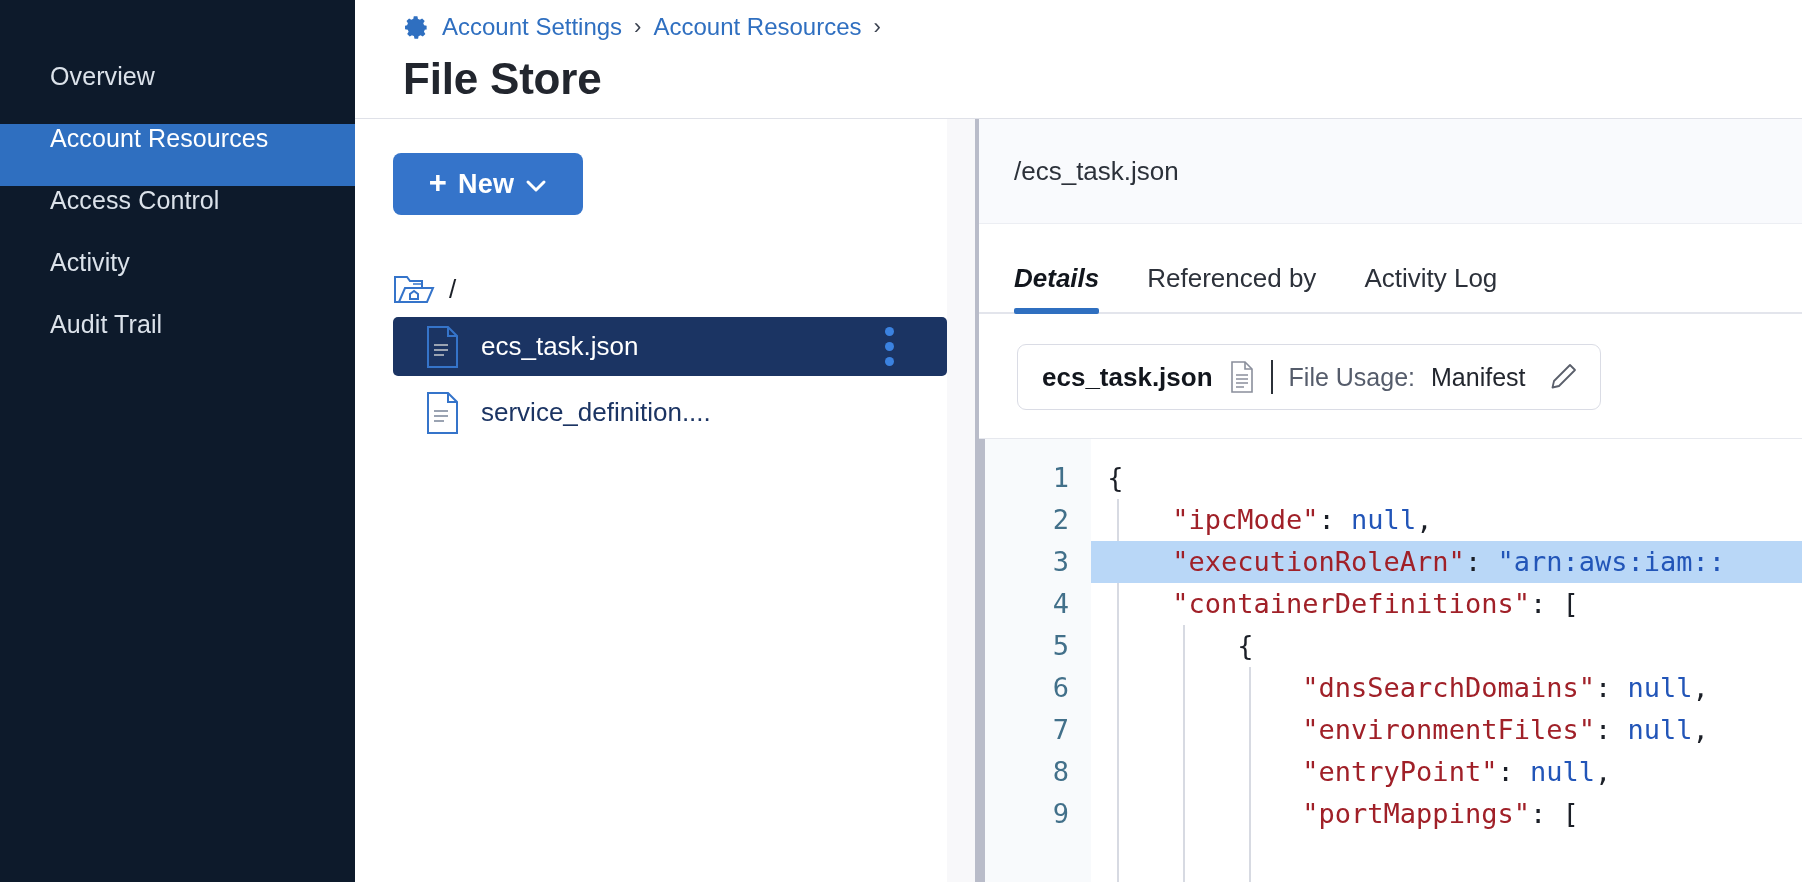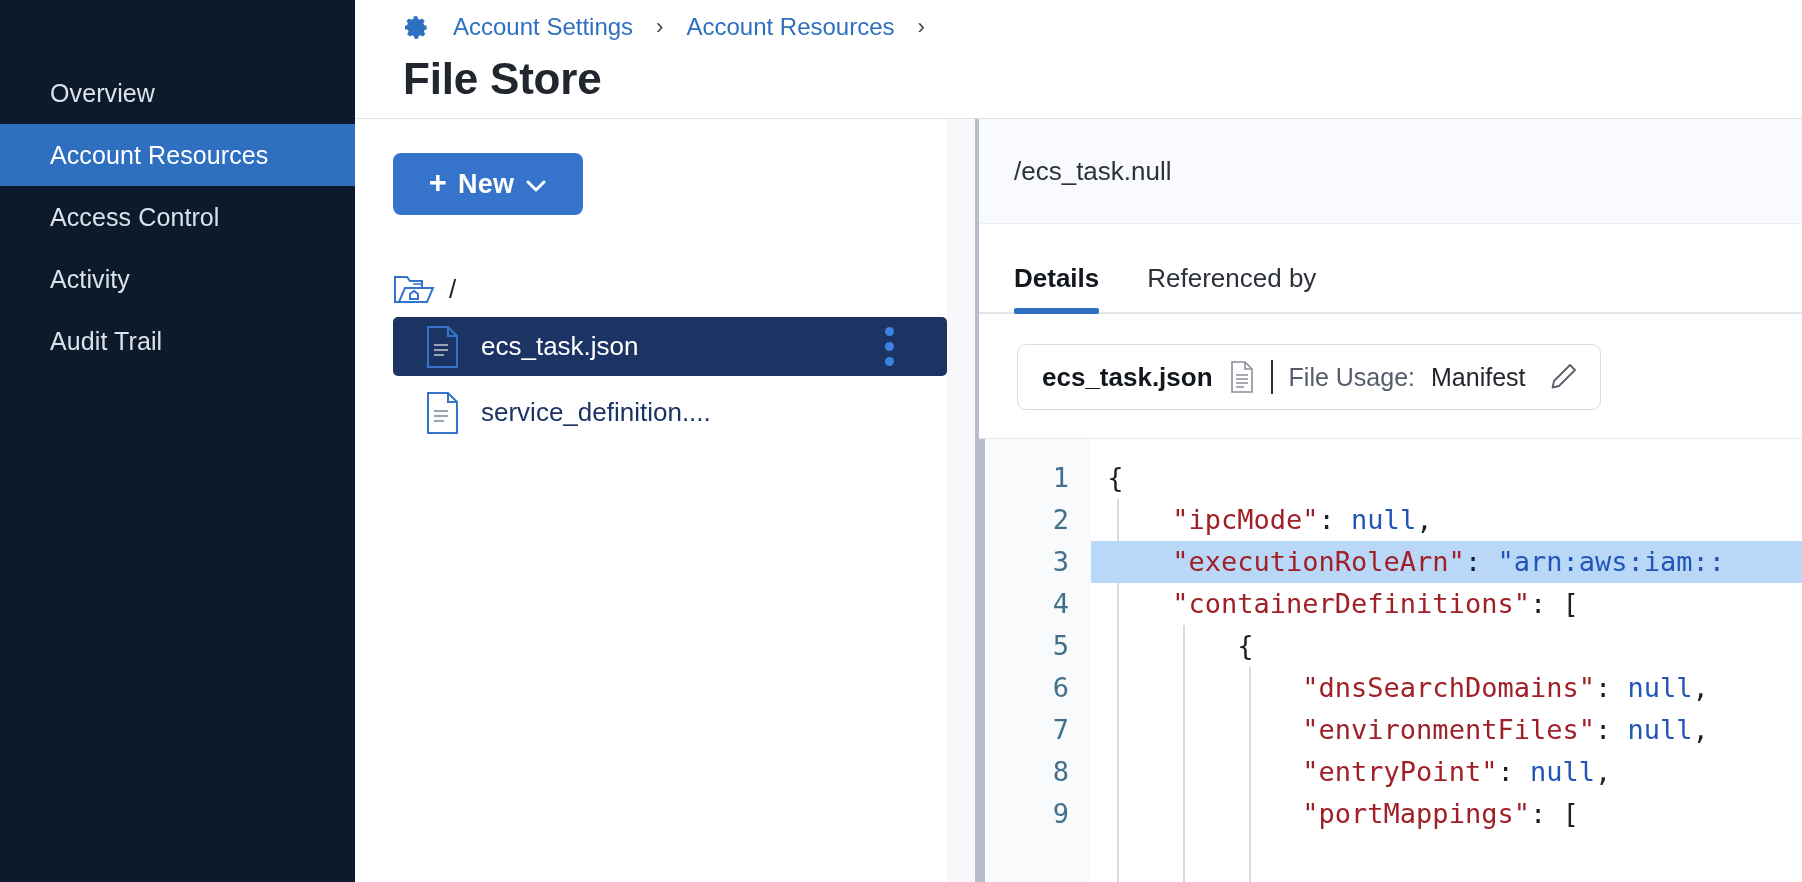--- a/index.html
+++ b/index.html
@@ -17,21 +17,20 @@
     width: 355px;
     height: 882px;
     background: #0d1a2b;
     flex: 0 0 355px;
     padding-top: 62px;
     position: relative;
   }
   .nav-item {
     height: 62px;
     display: flex;
-    align-items: center;
     padding-left: 50px;
     color: #dbe2ea;
     font-size: 25px;
     letter-spacing: .1px;
     cursor: pointer;
     white-space: nowrap;
   }
   .nav-item.active {
     background: #2f6fc0;
     color: #ffffff;
@@ -55,21 +54,21 @@
     height: 119px;
     flex: 0 0 119px;
     border-bottom: 1px solid #dfe1e8;
     padding: 9px 0 0 48px;
     background: #fff;
   }
   .breadcrumb {
     display: flex;
     align-items: center;
     height: 36px;
-    gap: 23px;
+    gap: 12px;
     font-size: 24px;
     text-align: right;
   }
   .gear-icon { width: 27px; height: 27px; flex: 0 0 27px; display:block; }
   .crumb-link { color: #2f6fc0; cursor: pointer; white-space: nowrap; }
   .crumb-sep { color: #3c4351; font-size: 22px; }
   .page-title {
     margin-top: 9px;
     font-size: 44px;
     font-weight: bold;
@@ -180,21 +179,21 @@
     background: #fff;
   }
   .tab {
     font-size: 26px;
     color: #2c313a;
     padding-bottom: 18px;
     cursor: pointer;
     white-space: nowrap;
     position: relative;
   }
-  .tab.active { font-weight: bold; color: #12161d; }
+  .tab.active { font-weight: bold; color: #12161d; font-style: italic; }
   .tab.active::after {
     content: "";
     position: absolute;
     left: 0; right: 0; bottom: -2px;
     height: 6px;
     background: #2f6fc0;
     border-radius: 2px;
   }
 
   .usage-wrap { padding: 30px 0 0 38px; flex: 0 0 auto; }
@@ -366,25 +365,26 @@
                 <span class="file-label">service_definition....</span>
               </div>
             </div>
         </div>
       </section>
 
       <div class="pane-gap"></div>
       <div class="pane-divider"></div>
 
       <section class="details-pane">
-        <div class="path-bar">/ecs_task.null</div>
+        <div class="path-bar">/ecs_task.json</div>
 
         <div class="tabs" id="tabs">
             <div class="tab active">Details</div>
             <div class="tab">Referenced by</div>
+            <div class="tab">Activity Log</div>
           </div>
 
         <div class="usage-wrap">
           <div class="usage-box">
             <span class="usage-name">ecs_task.json</span>
             <span>
               <svg class="usage-doc-icon" viewBox="0 0 26 32" fill="none" stroke="#8a8f9c" stroke-width="1.6">
                 <path d="M3 1h13l7 7v23H3z" fill="#ffffff"></path>
                 <path d="M16 1v7h7"></path>
                 <path d="M7 14h12M7 18h12M7 22h12M7 26h8" stroke-width="1.4"></path>

